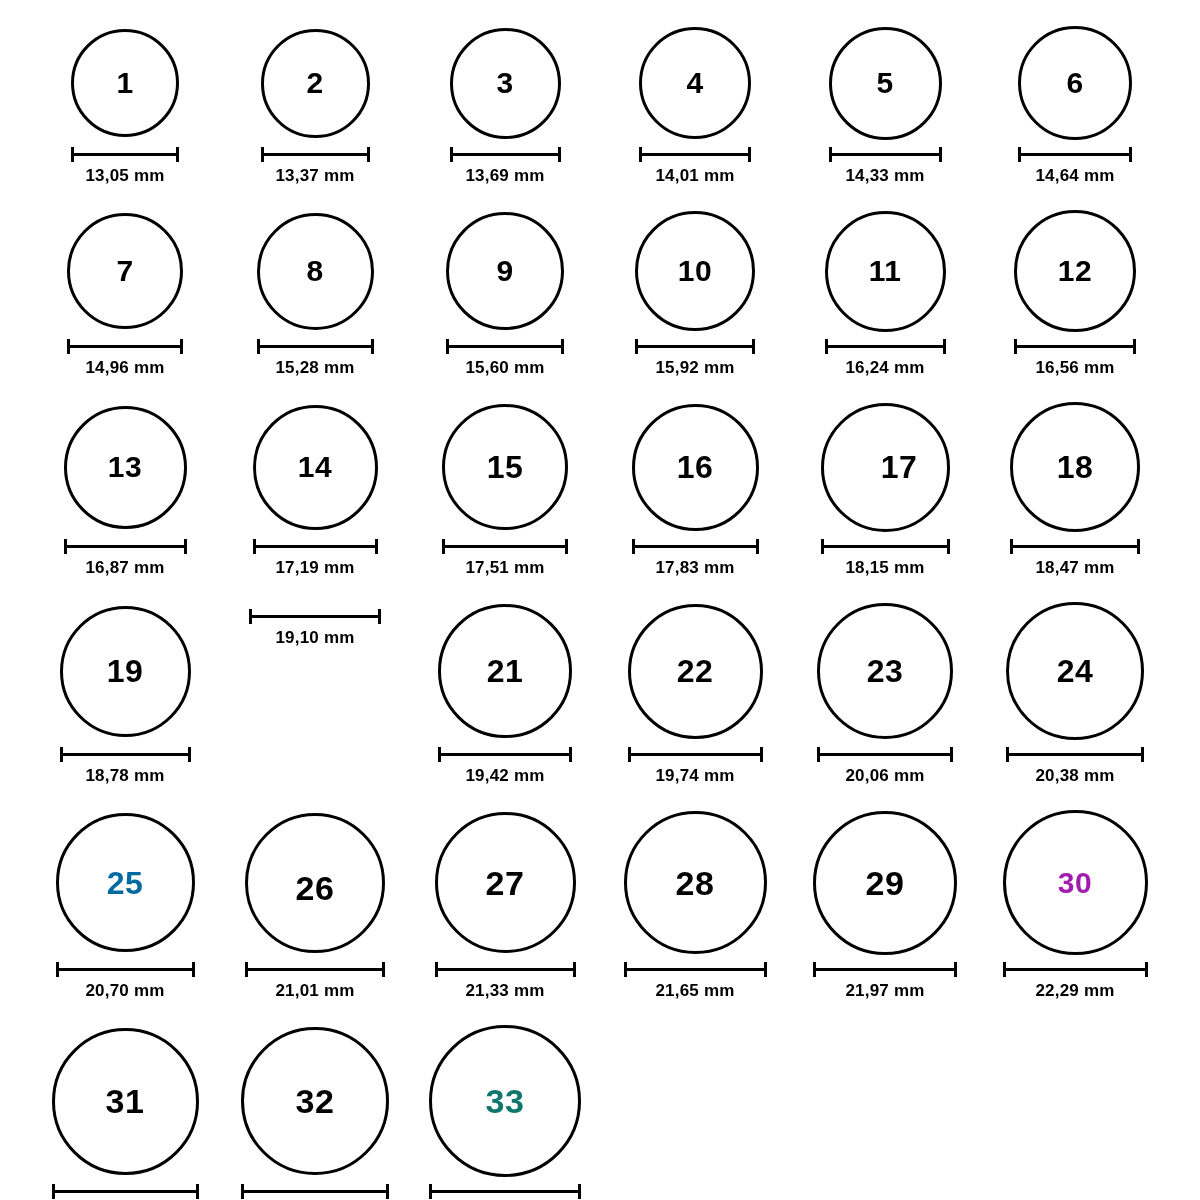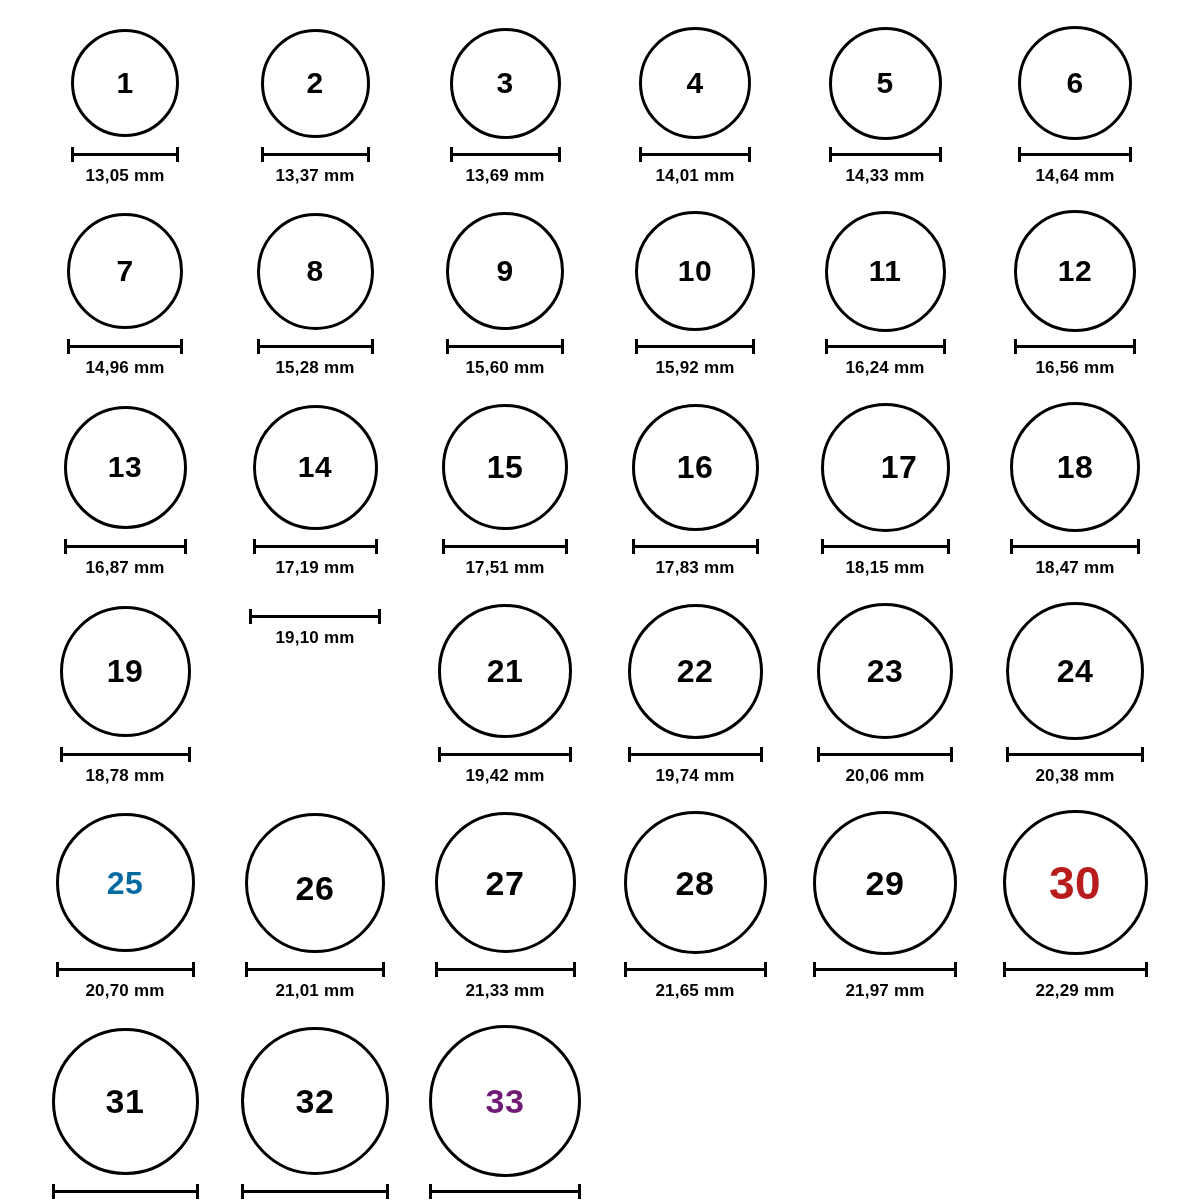--- a/index.html
+++ b/index.html
@@ -468,21 +468,21 @@
         <div class="measure" style="width: 144px;">
           <div class="bar"></div>
           <div class="tick-left"></div>
           <div class="tick-right"></div>
         </div>
         <div class="mm-label">21,97 mm</div>
       </div>
       <div class="cell">
         <div class="circle-wrap" style="height: 145px;">
           <div class="circle" style="width: 145px; height: 145px; border-color: rgb(0, 0, 0);">
-            <span class="size-number" style="font-size: 46px; color: #b91c1c;">30</span>
+            <span class="size-number" style="font-size: 30px; color: #a21caf;">30</span>
           </div>
         </div>
         <div class="measure" style="width: 145px;">
           <div class="bar"></div>
           <div class="tick-left"></div>
           <div class="tick-right"></div>
         </div>
         <div class="mm-label">22,29 mm</div>
       </div>
     </div>
@@ -507,21 +507,21 @@
         </div>
         <div class="measure" style="width: 148px;">
           <div class="bar"></div>
           <div class="tick-left"></div>
           <div class="tick-right"></div>
         </div>
       </div>
       <div class="cell">
         <div class="circle-wrap" style="height: 152px;">
           <div class="circle" style="width: 152px; height: 152px; border-color: rgb(0, 0, 0);">
-            <span class="size-number" style="font-size: 34px; color: #701a75;">33</span>
+            <span class="size-number" style="font-size: 34px; color: #0f766e;">33</span>
           </div>
         </div>
         <div class="measure" style="width: 152px;">
           <div class="bar"></div>
           <div class="tick-left"></div>
           <div class="tick-right"></div>
         </div>
       </div>
     </div>
   </div>

